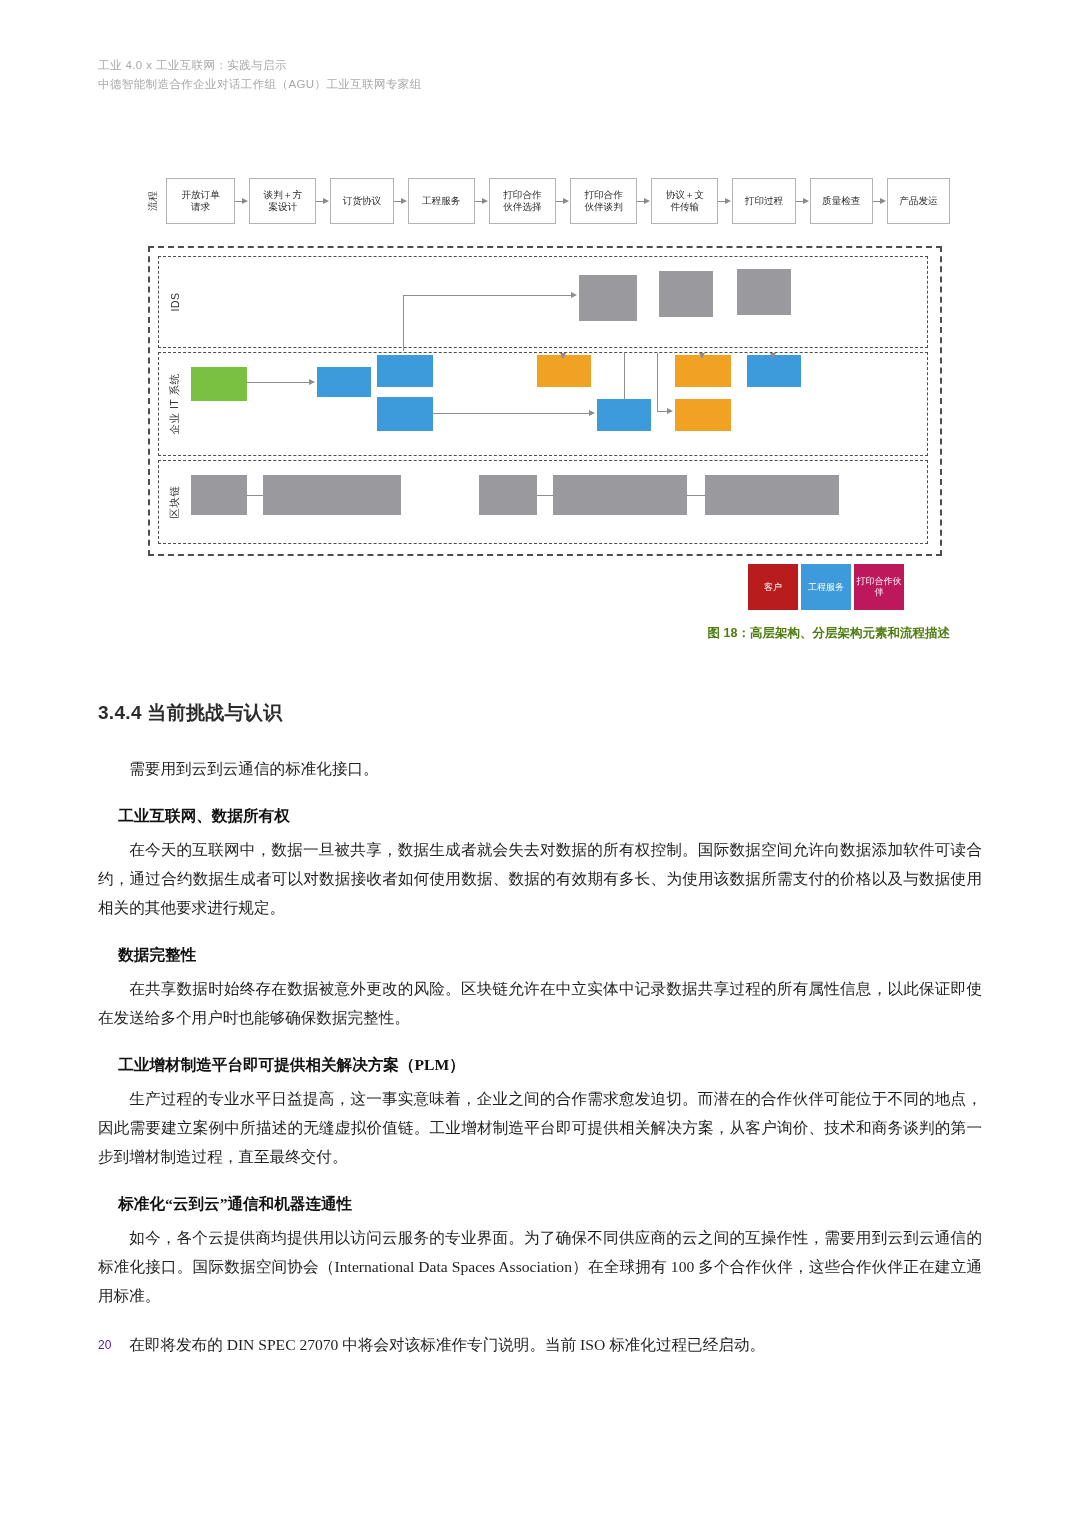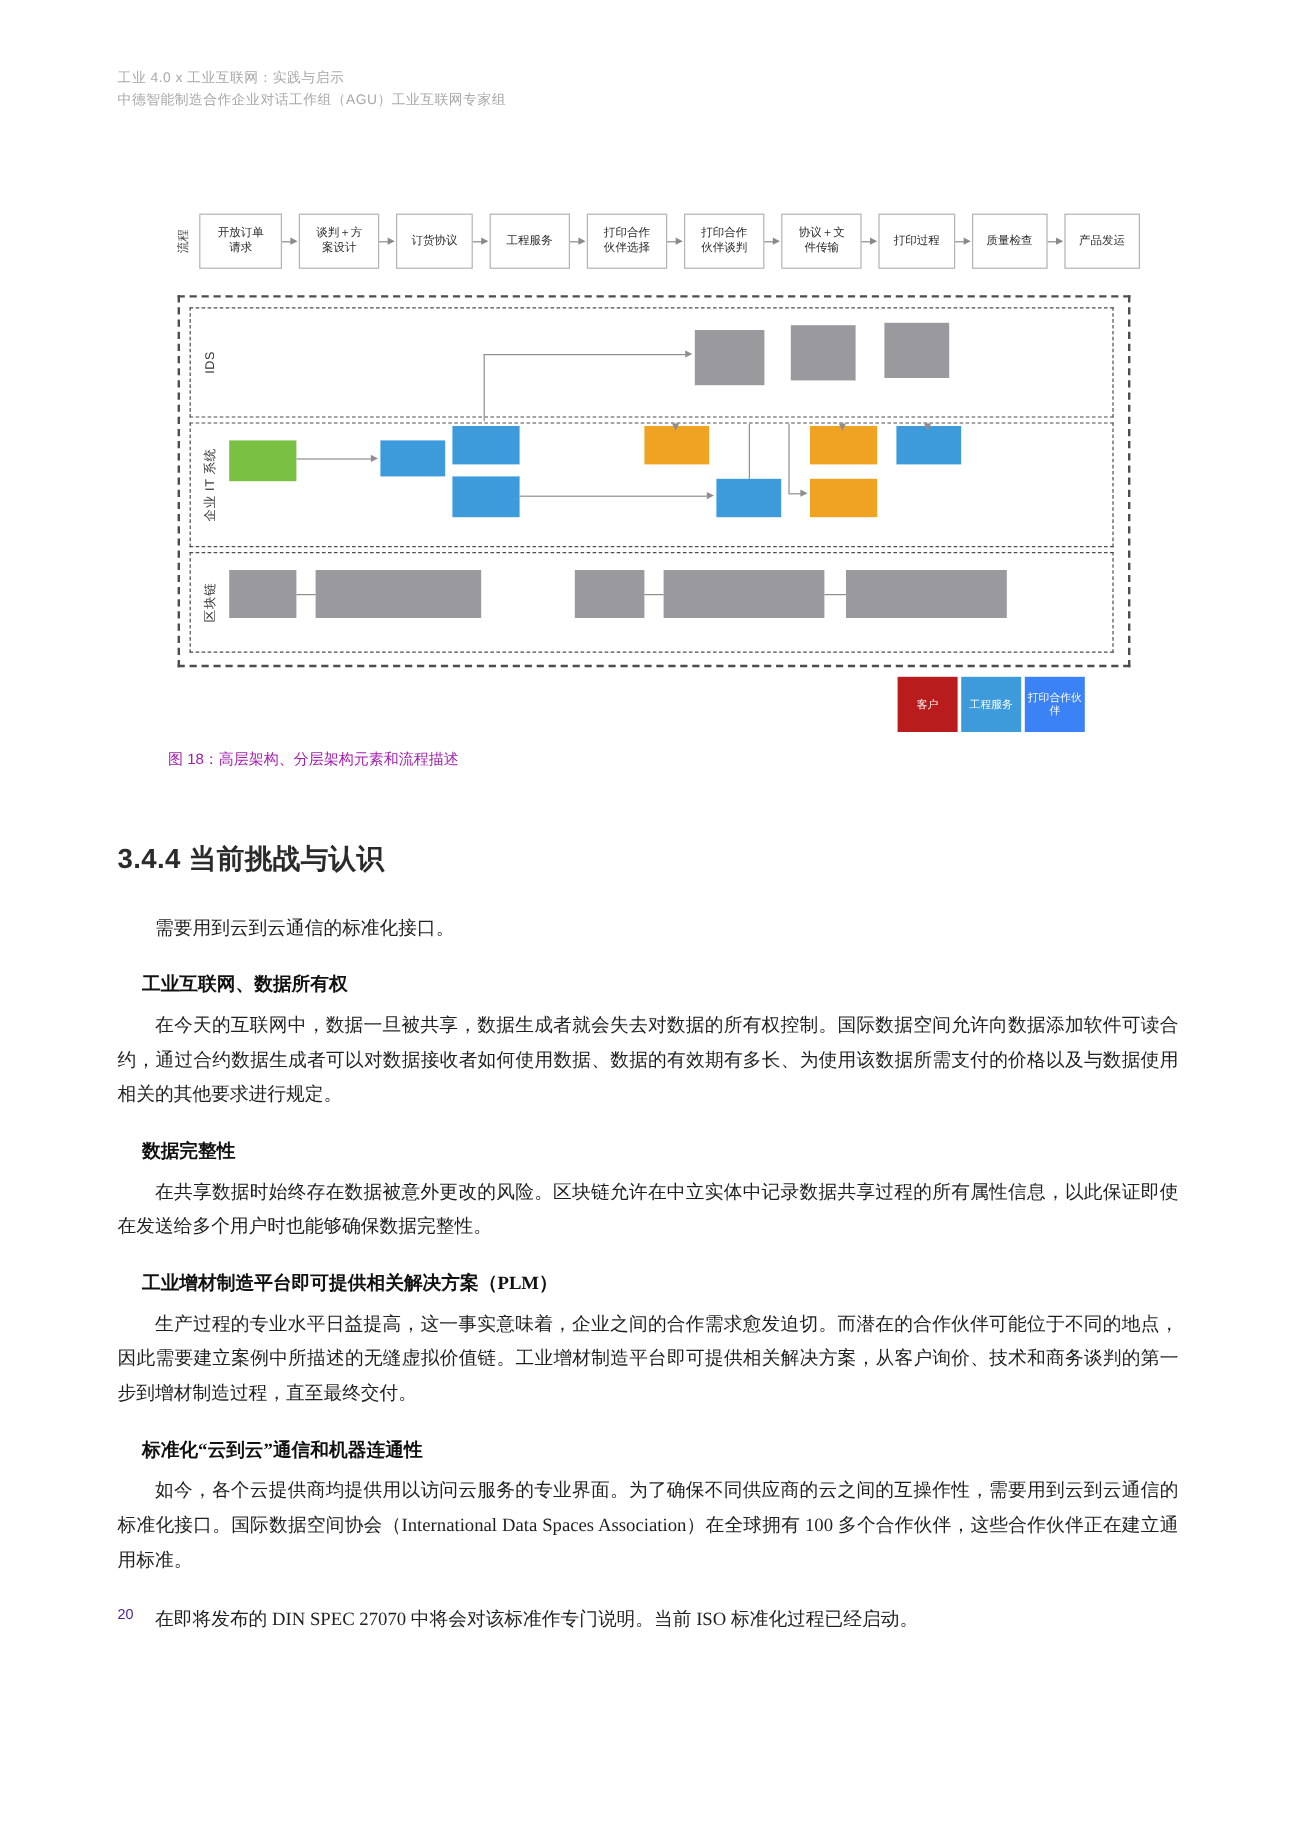--- a/index.html
+++ b/index.html
@@ -182,36 +182,37 @@
     line-height:11px;
     color:#ffffff;
     box-sizing:border-box;
     padding:0 2px;
   }
 
   .fig-caption{
     position:absolute;
     left:0; top:455px;
     width:810px;
-    text-align:left;
+    text-align:right;
     font-family:"Liberation Sans", sans-serif;
     font-size:12.5px;
-    color:#a21caf;
+    color:#4d7c0f;
+    font-weight:bold;
   }
 
   
   .body-wrap{
     position:absolute;
     left:98px; top:700px;
     width:884px;
   }
   h2.sec-title{
     margin:0 0 28px 0;
     font-family:"Liberation Sans", sans-serif;
-    font-size:23px;
+    font-size:19px;
     font-weight:600;
     color:#2b2b2b;
     letter-spacing:.3px;
   }
   p.para{
     margin:0 0 20px 0;
     font-size:15.6px;
     line-height:29px;
     text-align:justify;
     text-indent:2em;
@@ -337,21 +338,21 @@
 
         <div class="conn conn-h" style="left:88px;top:34px;width:16px;"></div>
         <div class="conn conn-h" style="left:378px;top:34px;width:16px;"></div>
         <div class="conn conn-h" style="left:528px;top:34px;width:18px;"></div>
       </div>
     </div>
 
     <div class="legend">
       <div class="legend-item" style="background:#b91c1c">客户</div>
       <div class="legend-item" style="background:#3d9bdc">工程服务</div>
-      <div class="legend-item" style="background:#3b82f6">打印合作伙伴</div>
+      <div class="legend-item" style="background:#be185d">打印合作伙伴</div>
     </div>
 
     <div class="fig-caption">图 18：高层架构、分层架构元素和流程描述</div>
   </div>
 
   <div class="body-wrap">
     <h2 class="sec-title">3.4.4  当前挑战与认识</h2>
     <p class="para">需要用到云到云通信的标准化接口。</p>
 
     <div class="block">

